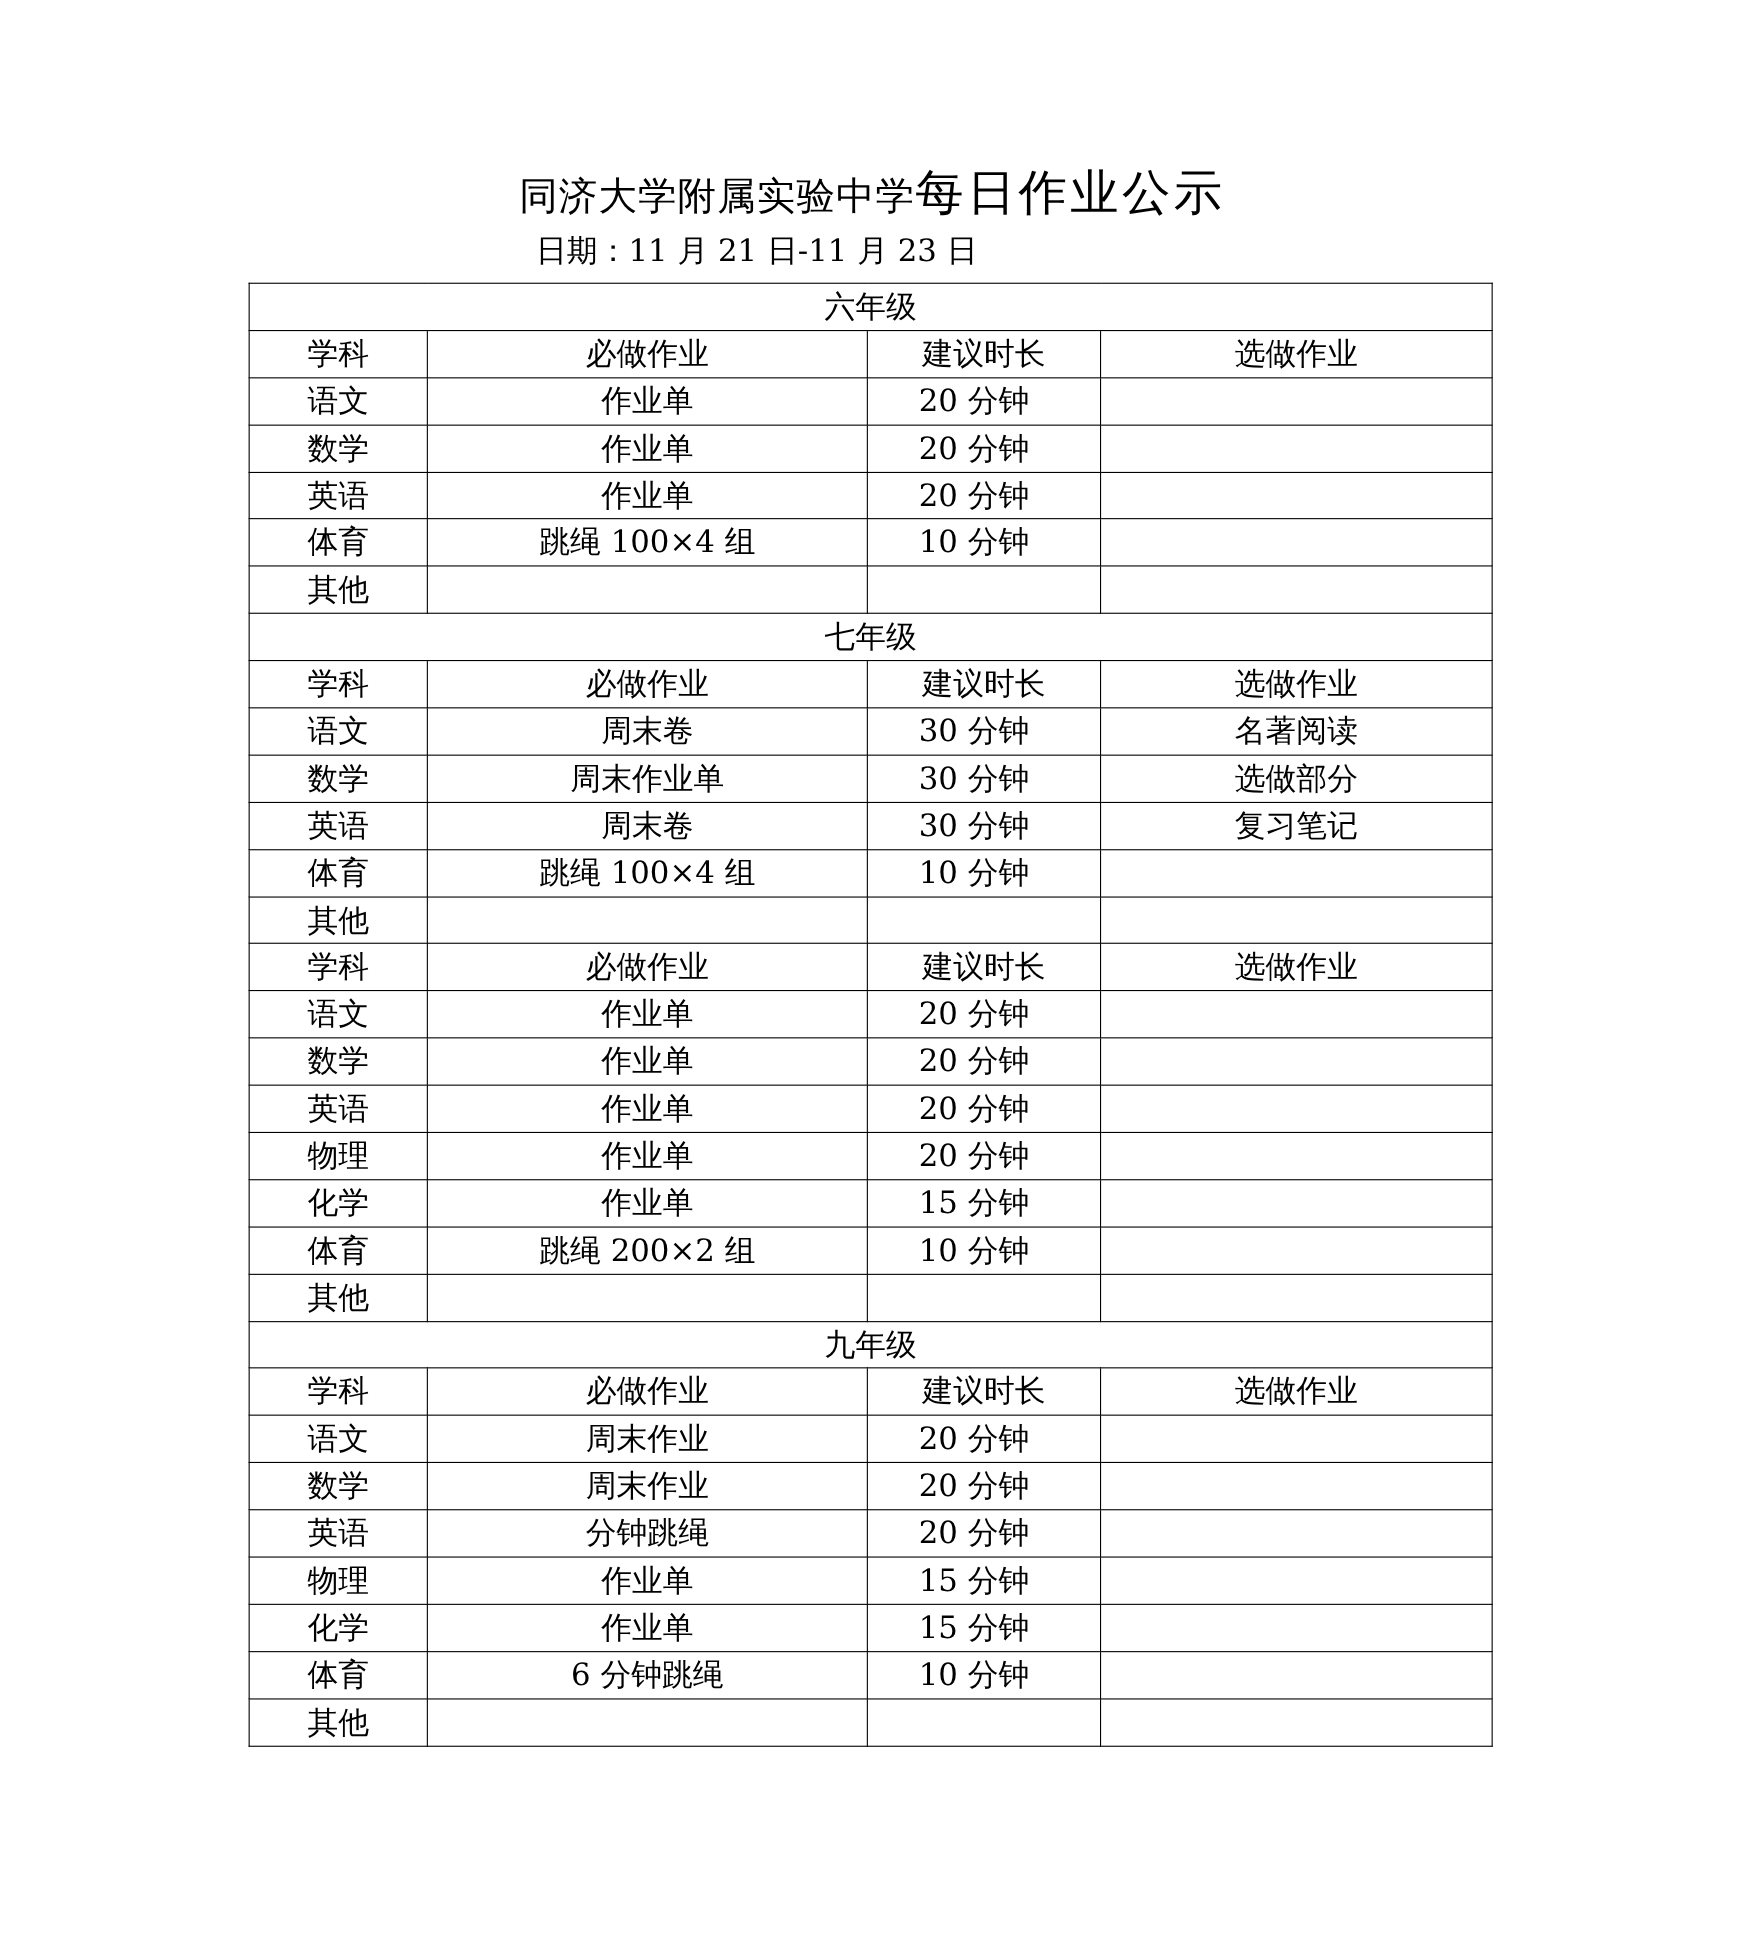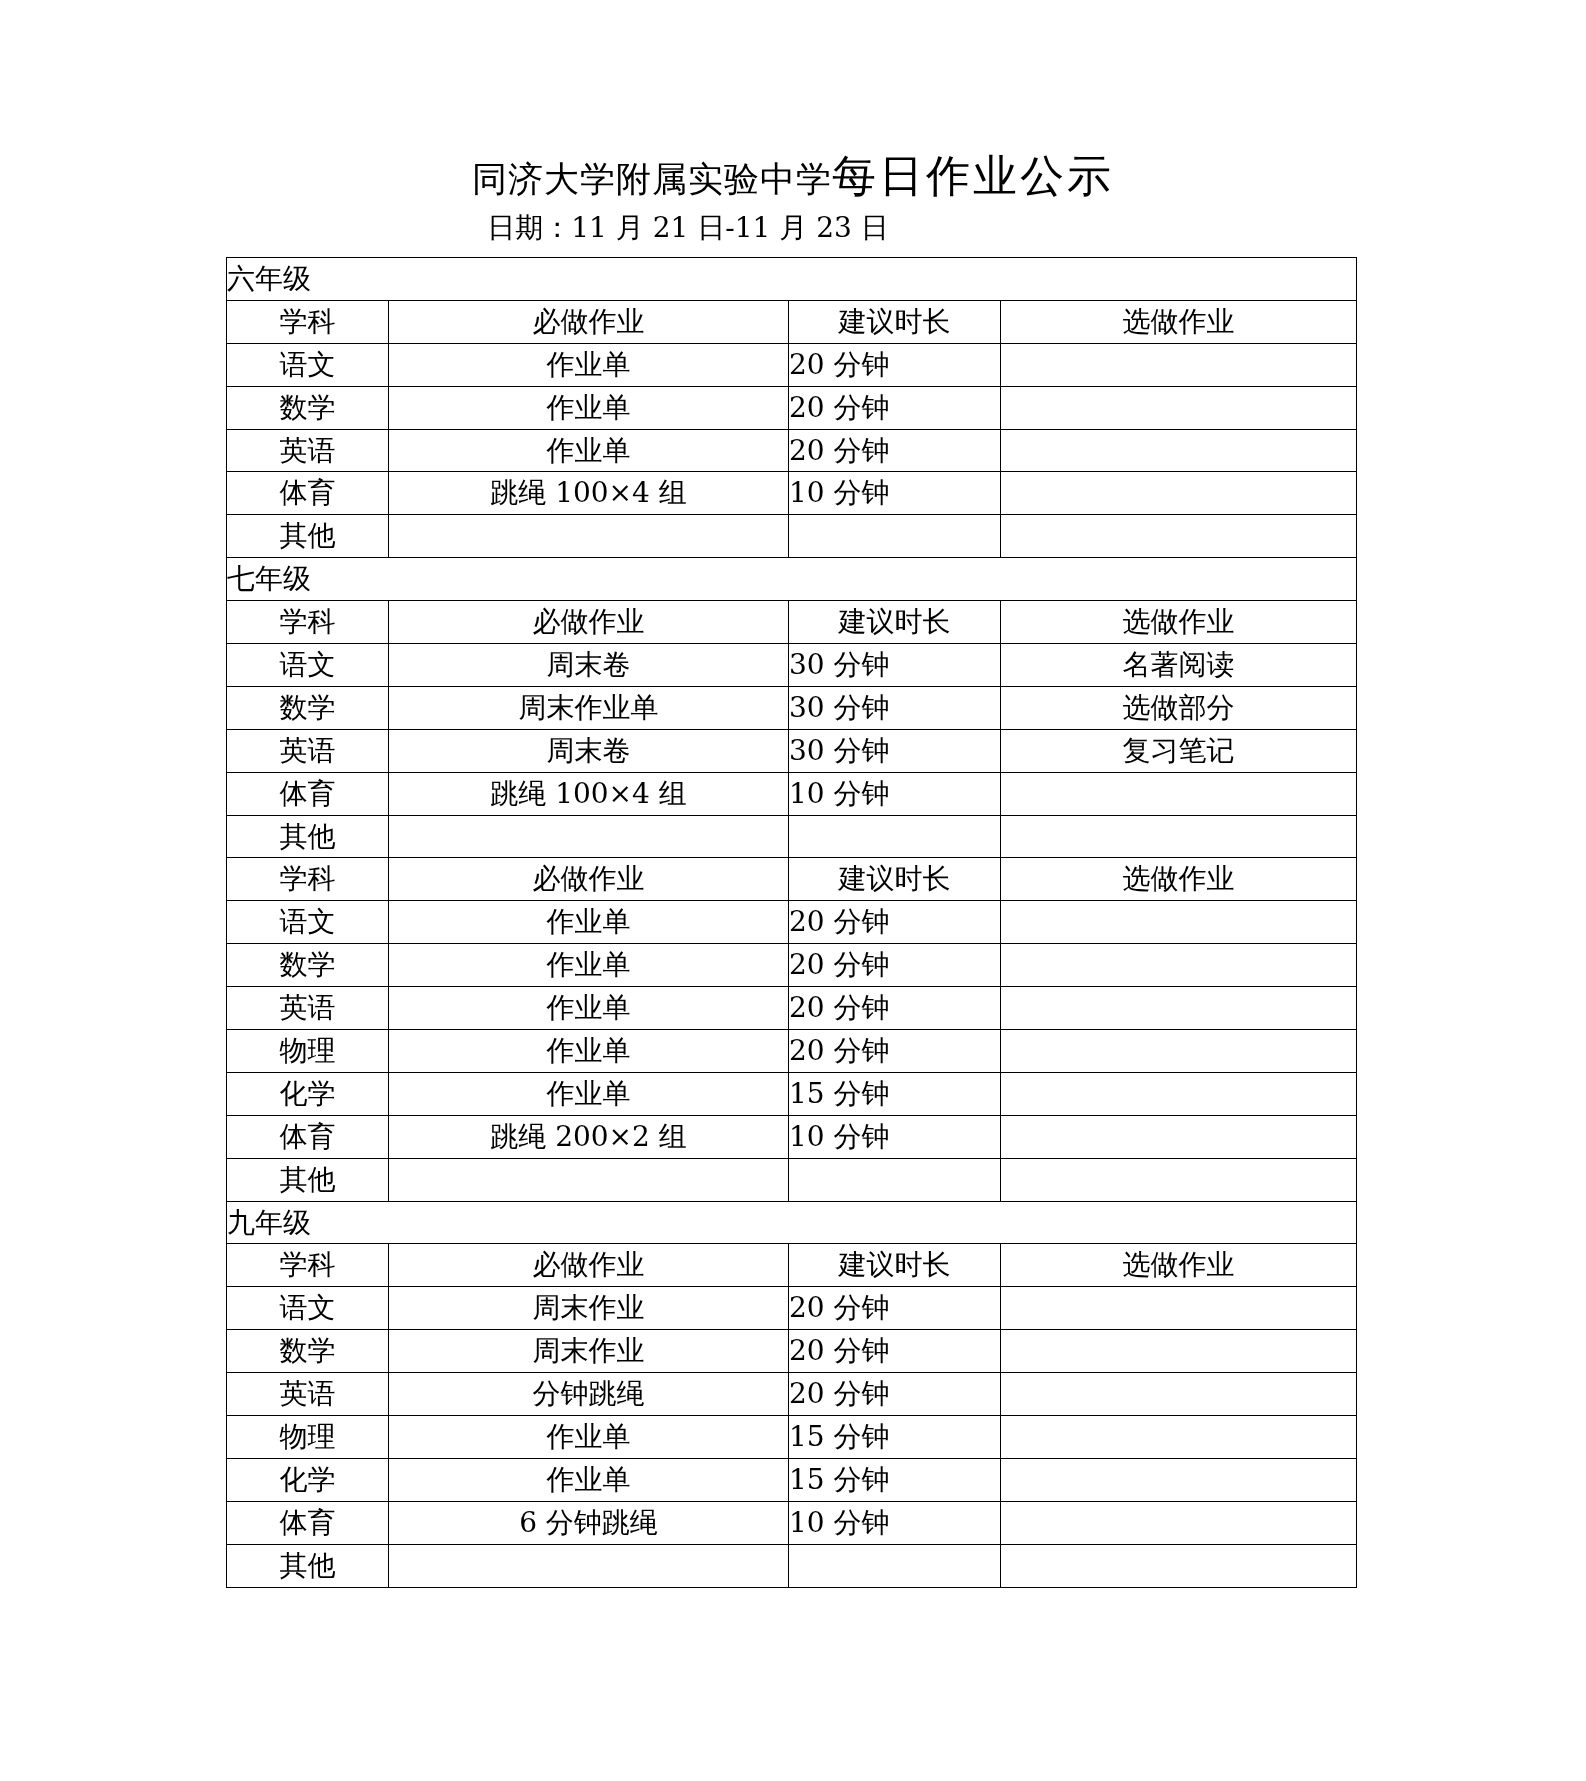--- a/index.html
+++ b/index.html
@@ -56,25 +56,25 @@
     height: 41.9px;
     padding: 0;
     font-size: 28px;
     line-height: 28px;
     text-align: center;
     vertical-align: middle;
     white-space: nowrap;
     overflow: hidden;
   }
   table.hw td.dur {
-    text-align: left;
+    text-align: center;
     padding-right: 18px;
   }
   table.hw td.grade {
-    text-align: left;
+    text-align: center;
   }
   col.c1 { width: 162px; }
   col.c2 { width: 400px; }
   col.c3 { width: 212px; }
   col.c4 { width: 356px; }
 </style>
 </head>
 <body>
 
 <div class="title">

